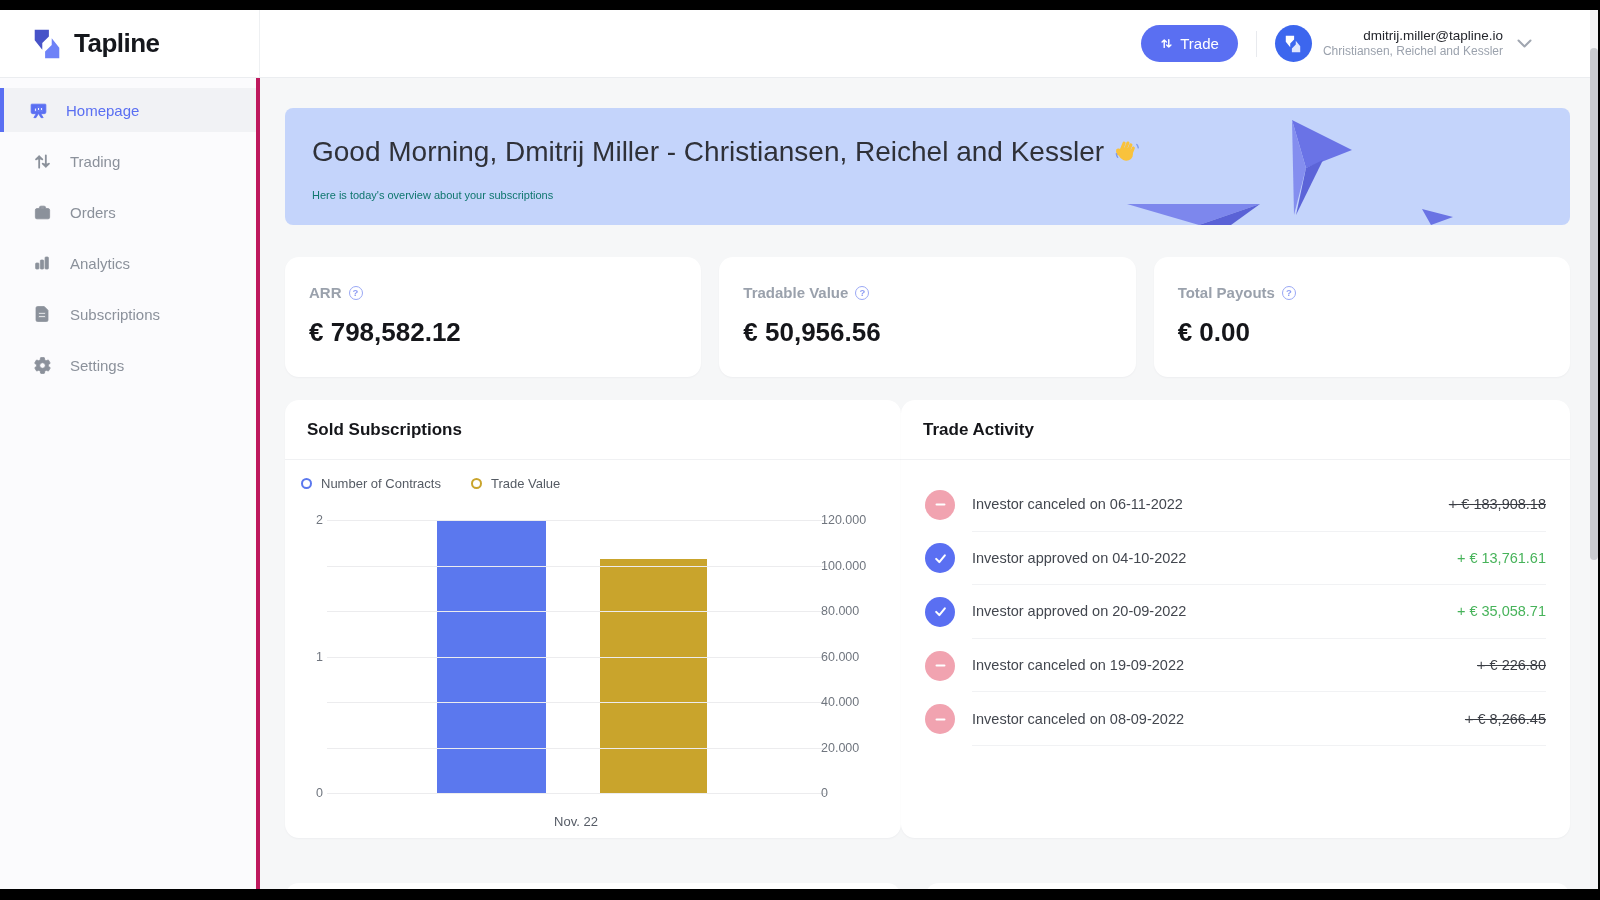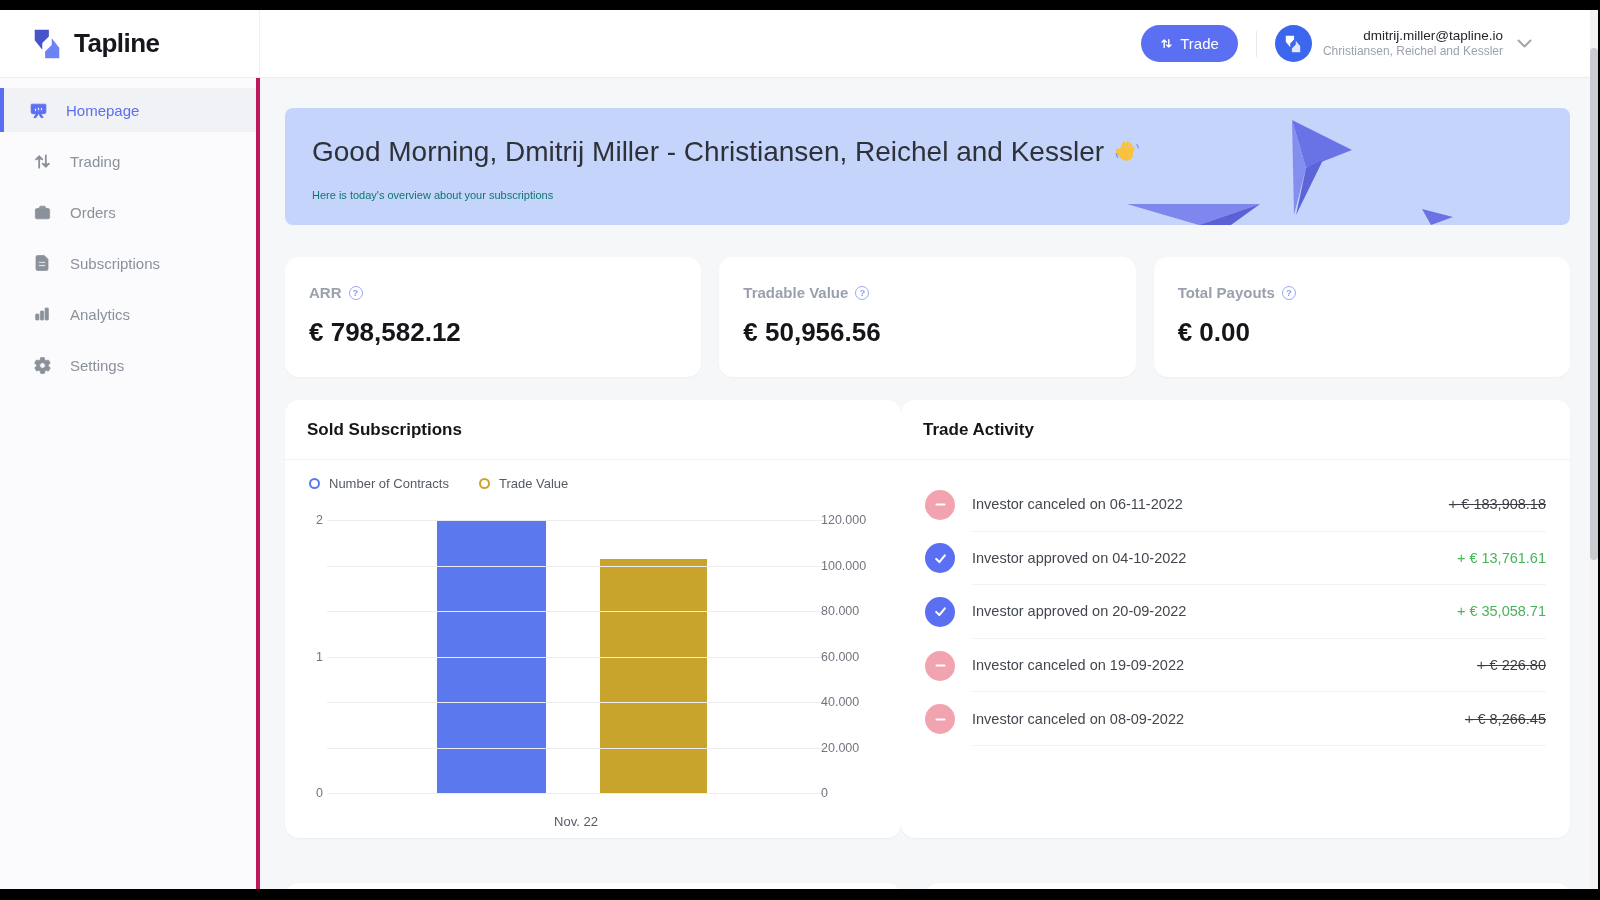--- a/index.html
+++ b/index.html
@@ -67,21 +67,21 @@
 
   .charts-row { display:flex; margin-top:23px; }
   .panel { background:#fff; border-radius:14px; height:438px; position:relative;
            box-shadow:0 1px 2px rgba(16,24,40,.04); }
   .panel-title { position:absolute; top:20px; left:22px; font-size:17px;
                  font-weight:700; color:#15161a; }
   .panel-divider { position:absolute; top:59px; left:0; right:0; height:1px; background:#f0f1f3; }
   .chart-card { width:616px; flex:none; }
   .trade-card { flex:1; }
 
-  .legend { position:absolute; top:76px; left:24px; display:flex; gap:30px; }
+  .legend { position:absolute; top:76px; left:16px; display:flex; gap:30px; }
   .legend-item { display:flex; align-items:center; gap:9px; cursor:pointer; }
   .legend-swatch { width:11px; height:11px; border-radius:50%; border:2.5px solid #888; background:#fff; }
   .legend-label { font-size:13px; color:#555b64; }
 
   .plot-wrap { position:absolute; top:112px; left:20px; right:20px; height:310px; }
   .plot-area { position:absolute; left:30px; right:64px; top:8px; height:273px; }
   .gridline { position:absolute; left:-8px; right:-10px; height:1px; background:#ececee; }
   .tick { position:absolute; font-size:12.5px; color:#70767f; transform:translateY(-50%); line-height:1; }
   .tick-left { left:-36px; width:24px; text-align:right; }
   .tick-right { right:-62px; width:58px; text-align:left; }
@@ -183,36 +183,36 @@
       <span class="s-ico">
         <svg width="19" height="19" viewBox="0 0 24 24" stroke="none">
           <path d="M10 4h4a2 2 0 0 1 2 2v1h3a2 2 0 0 1 2 2v9a2 2 0 0 1-2 2H5a2 2 0 0 1-2-2V9a2 2 0 0 1 2-2h3V6a2 2 0 0 1 2-2zm0 3h4V6h-4v1z"></path>
         </svg>
       </span>
       <span>Orders</span>
     </div>
     <div class="side-item">
       <span class="s-ico">
         <svg width="18" height="18" viewBox="0 0 24 24" stroke="none">
+          <rect x="3.5" y="12" width="4.4" height="8" rx="1"></rect>
+          <rect x="9.8" y="8" width="4.4" height="12" rx="1"></rect>
+          <rect x="16.1" y="4" width="4.4" height="16" rx="1"></rect>
+        </svg>
+      </span>
+      <span>Analytics</span>
+    </div>
+    <div class="side-item">
+      <span class="s-ico">
+        <svg width="18" height="18" viewBox="0 0 24 24" stroke="none">
           <path d="M6 2h9l5 5v13a2 2 0 0 1-2 2H6a2 2 0 0 1-2-2V4a2 2 0 0 1 2-2z"></path>
           <rect x="7.5" y="10" width="9" height="2.1" fill="#fbfbfd"></rect>
           <rect x="7.5" y="14.5" width="9" height="2.1" fill="#fbfbfd"></rect>
         </svg>
       </span>
       <span>Subscriptions</span>
-    </div>
-    <div class="side-item">
-      <span class="s-ico">
-        <svg width="18" height="18" viewBox="0 0 24 24" stroke="none">
-          <rect x="3.5" y="12" width="4.4" height="8" rx="1"></rect>
-          <rect x="9.8" y="8" width="4.4" height="12" rx="1"></rect>
-          <rect x="16.1" y="4" width="4.4" height="16" rx="1"></rect>
-        </svg>
-      </span>
-      <span>Analytics</span>
     </div>
     <div class="side-item">
       <span class="s-ico">
         <svg width="19" height="19" viewBox="0 0 24 24" stroke="none">
           <path d="M19.4 13c.04-.33.06-.66.06-1s-.02-.67-.07-1l2.1-1.64a.5.5 0 0 0 .12-.64l-2-3.46a.5.5 0 0 0-.61-.22l-2.48 1a7.3 7.3 0 0 0-1.73-1l-.37-2.65A.5.5 0 0 0 13.92 2h-4a.5.5 0 0 0-.5.42l-.37 2.65c-.63.26-1.2.6-1.73 1l-2.48-1a.5.5 0 0 0-.61.22l-2 3.46a.5.5 0 0 0 .12.64L4.55 11c-.05.33-.07.66-.07 1s.02.67.07 1l-2.1 1.64a.5.5 0 0 0-.12.64l2 3.46c.13.23.4.32.61.22l2.48-1c.53.4 1.1.74 1.73 1l.37 2.65c.04.24.25.42.5.42h4c.25 0 .46-.18.5-.42l.37-2.65c.63-.26 1.2-.6 1.73-1l2.48 1c.22.1.48 0 .61-.22l2-3.46a.5.5 0 0 0-.12-.64L19.4 13zM12 15.5a3.5 3.5 0 1 1 0-7 3.5 3.5 0 0 1 0 7z"></path>
         </svg>
       </span>
       <span>Settings</span>
     </div>
   </div>

